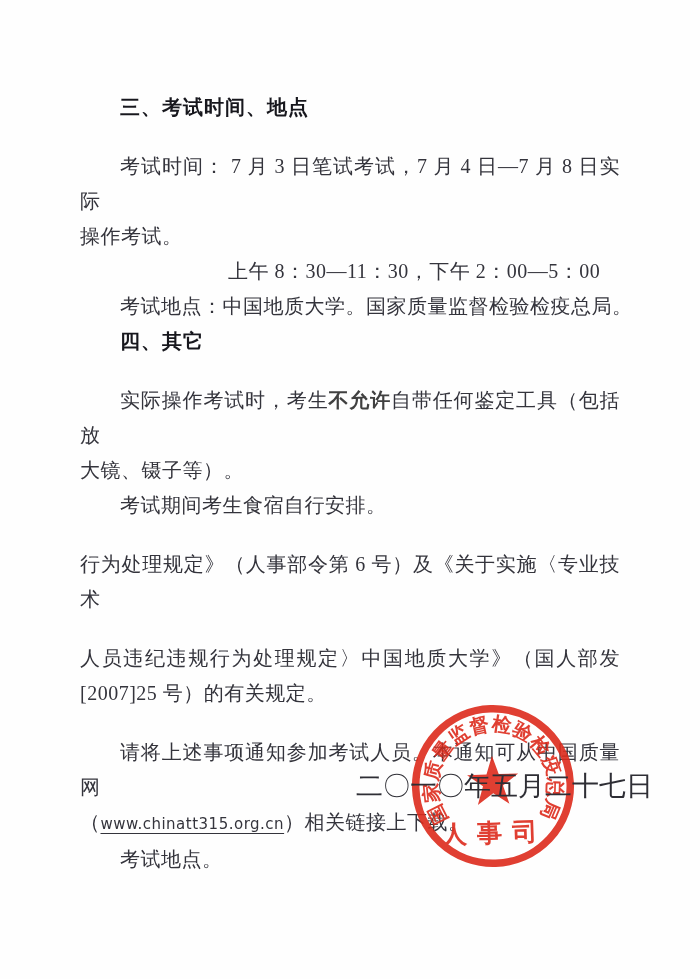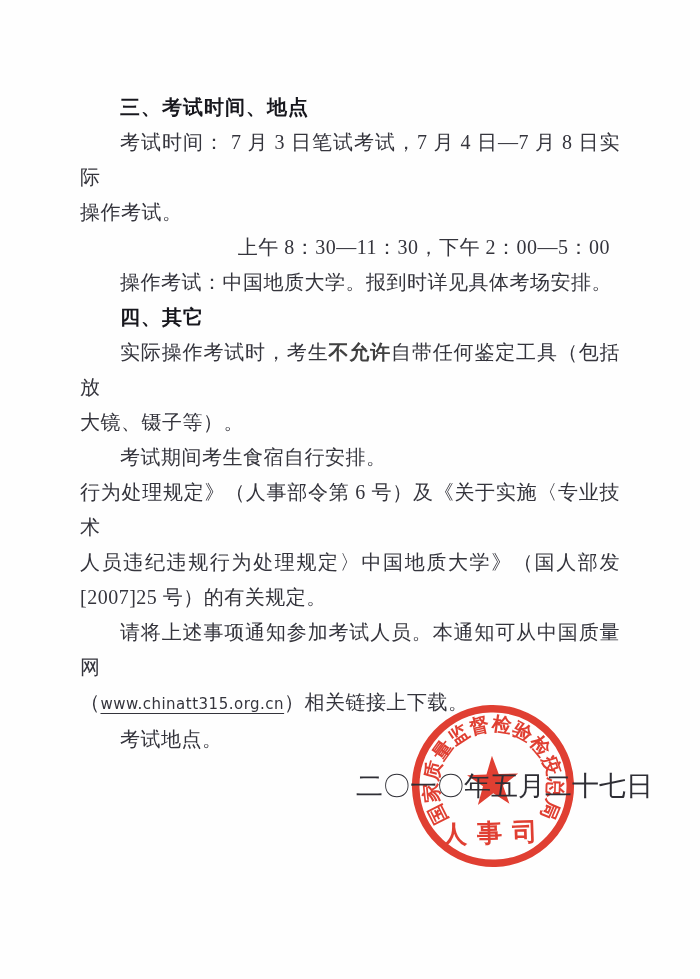--- a/index.html
+++ b/index.html
@@ -20,23 +20,24 @@
   .doc{
     font-size:20px;
     line-height:35px;
     letter-spacing:0.5px;
   }
   .line{display:block;white-space:nowrap;}
   .fill{
     white-space:normal;
     text-align:justify;
     text-align-last:justify;
+    margin-top:24px;
   }
   .ind{text-indent:2em;}
-  .center-ind{padding-left:148px;text-align:center;}
+  .center-ind{padding-left:148px;}
   .heading{
     font-weight:bold;
     color:#17171d;
     text-indent:2em;
     letter-spacing:1px;
   }
   .bold-seg{font-weight:bold;color:#404040;}
   .url-seg{
     text-decoration:underline;
     text-underline-offset:4px;
@@ -73,21 +74,21 @@
 
   <div class="doc">
 
     <span class="line heading">三、考试时间、地点</span>
 
     <span class="line fill ind">考试时间： 7 月 3 日笔试考试，7 月 4 日—7 月 8 日实际</span>
     <span class="line">操作考试。</span>
 
     <span class="line center-ind">上午 8：30—11：30，下午 2：00—5：00</span>
 
-    <span class="line ind">操作考试：中国地质大学。报到时详见具体考场安排。</span>
+    <span class="line ind">考试地点：中国地质大学。国家质量监督检验检疫总局。</span>
 
     <span class="line heading">四、其它</span>
 
     <span class="line fill ind"><span>实际操作考试时，考生</span><span class="bold-seg">不允许</span><span>自带任何鉴定工具（包括放</span></span>
     <span class="line">大镜、镊子等）。</span>
 
     <span class="line ind">考试期间考生食宿自行安排。</span>
 
     <span class="line fill">行为处理规定》（人事部令第 6 号）及《关于实施〈专业技术</span>
     <span class="line fill">人员违纪违规行为处理规定〉中国地质大学》（国人部发</span>

